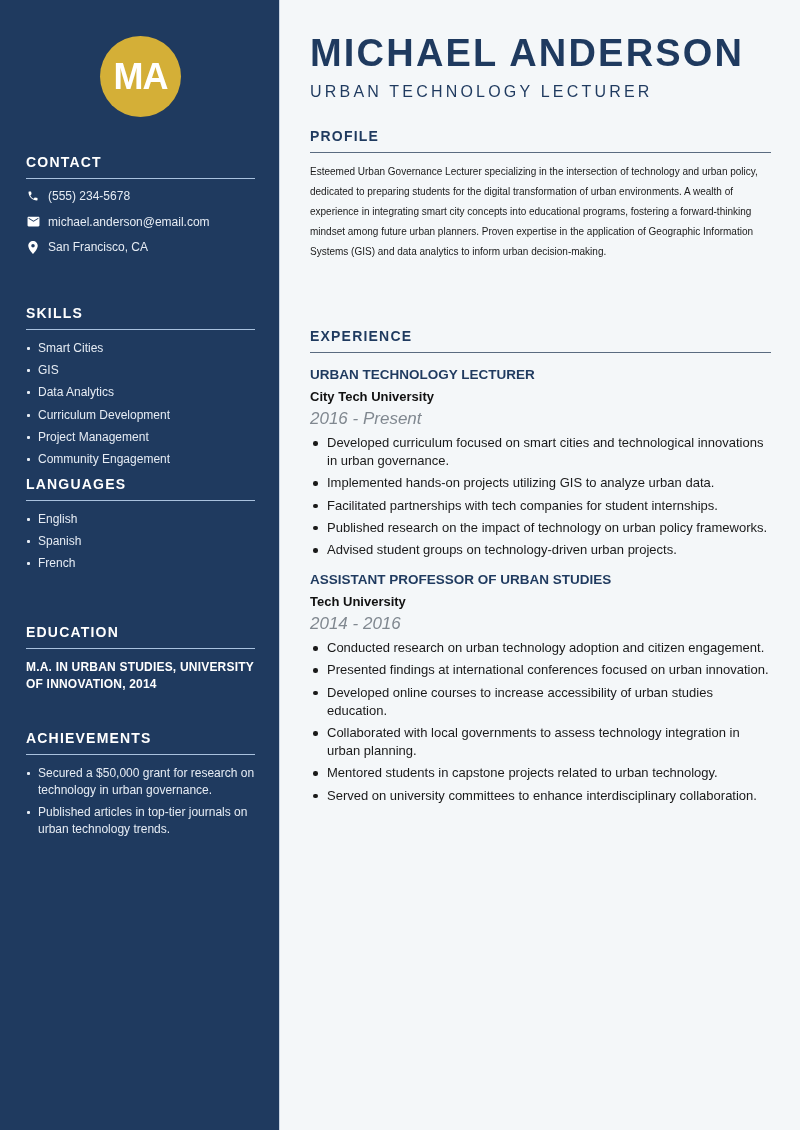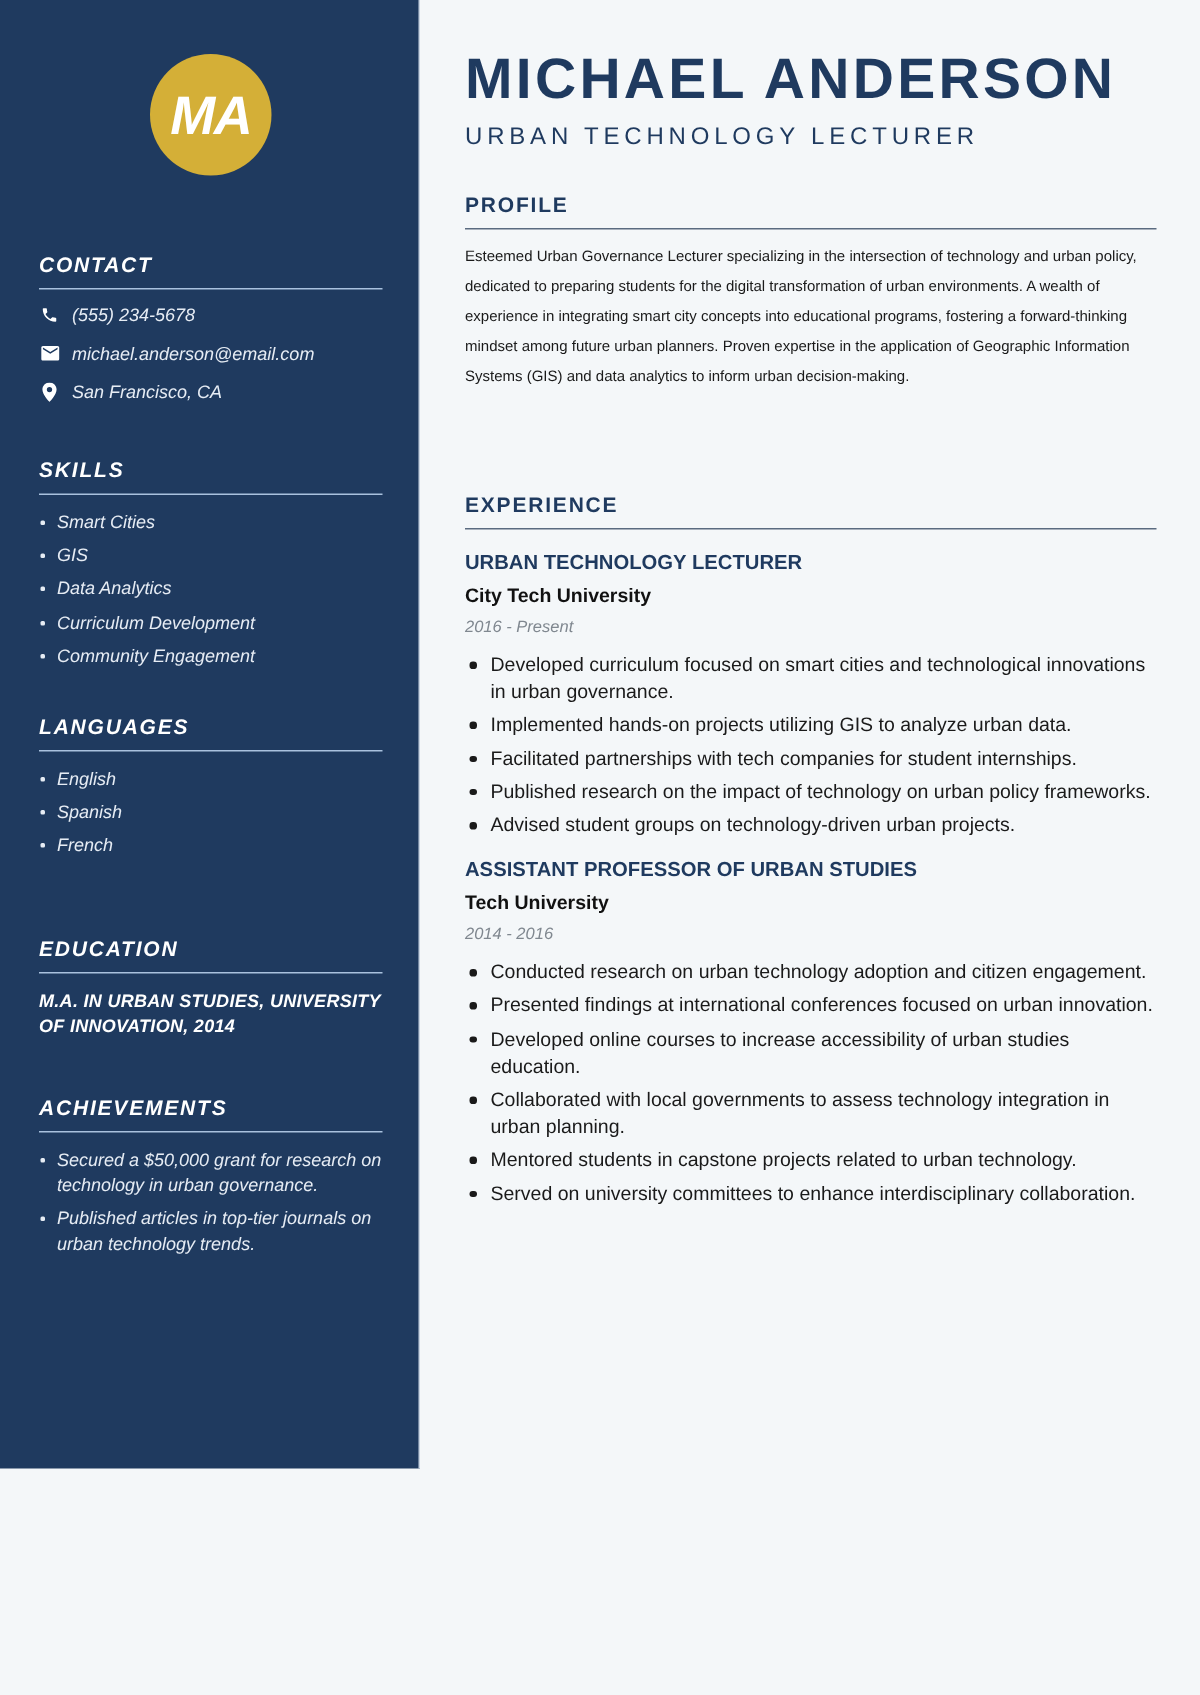--- a/index.html
+++ b/index.html
@@ -5,26 +5,25 @@
     * { box-sizing: border-box; margin: 0; padding: 0; }
     html, body { width: 800px; height: 1130px; }
     body {
       font-family: "Liberation Sans", "DejaVu Sans", sans-serif;
       background: #f4f7f9;
       position: relative;
       overflow: hidden;
     }
     .sidebar {
       position: absolute; left: 0; top: 0;
-      width: 280px; height: 979px;
+      width: 280px; height: 1130px;
       background: #1f3a5f;
       color: #ffffff;
       padding: 0 26px;
       border-right: 1px solid #c9d4e2;
-      font-style: italic;
     }
     .avatar {
       position: absolute; left: 100px; top: 36px;
       width: 81px; height: 81px; border-radius: 50%;
       background: #d4af37;
       display: flex; align-items: center; justify-content: center;
       color: #ffffff; font-weight: bold; font-size: 36px; letter-spacing: -1px;
     }
     .side-section { position: absolute; left: 26px; width: 229px; }
     .side-title {
@@ -72,40 +71,40 @@
     }
     .profile { position: absolute; top: 128px; left: 0; width: 461px; }
     .profile p {
       margin-top: 9px; font-size: 10px; line-height: 20px; color: #1a1a1a;
     }
     .experience { position: absolute; top: 328px; left: 0; width: 461px; }
     .job { margin-top: 13px; }
     .job + .job { margin-top: 12px; }
     .job-role { font-size: 13.5px; font-weight: bold; color: #1f3a5f; line-height: 17px; }
     .job-company { margin-top: 6px; font-size: 13px; font-weight: bold; color: #111; line-height: 16px; }
-    .job-dates { margin-top: 6px; font-size: 11px; font-style: italic; color: #808890; line-height: 15px; }
+    .job-dates { margin-top: 6px; font-size: 17px; font-style: italic; color: #808890; line-height: 15px; }
     .job-bullets { list-style: none; margin-top: 8px; }
     .job-bullets li {
       position: relative; padding-left: 17px;
       font-size: 13px; line-height: 18px; color: #1a1a1a; margin-bottom: 4.3px;
     }
     .job-bullets li::before {
       content: ""; position: absolute; left: 3px; top: 7px;
       width: 4.5px; height: 4.5px; border-radius: 50%; background: #1a1a1a;
     }
   </style>
 </head>
 <body>
 
 <aside class="sidebar">
   <div class="avatar">
     <span>MA</span>
   </div>
 
-  <section class="side-section" style="top:168px;">
+  <section class="side-section" style="top:154px;">
     <h2 class="side-title">CONTACT</h2>
     <ul class="contact-list">
       <li>
         <span class="ic">
           <svg width="12" height="12" viewBox="0 0 24 24">
               <path fill="#ffffff" d="M6.6 10.8c1.4 2.8 3.8 5.1 6.6 6.6l2.2-2.2c.3-.3.7-.4 1-.2 1.1.4 2.3.6 3.6.6.6 0 1 .4 1 1V20c0 .6-.4 1-1 1C10.6 21 3 13.4 3 4c0-.6.4-1 1-1h3.5c.6 0 1 .4 1 1 0 1.3.2 2.5.6 3.6.1.3 0 .7-.2 1l-2.3 2.2z"></path>
             </svg>
         </span>
         <span>(555) 234-5678</span>
       </li>
@@ -128,20 +127,21 @@
     </ul>
   </section>
 
   <section class="side-section" style="top:305px;">
     <h2 class="side-title">SKILLS</h2>
     <ul class="bullet-list">
       <li>Smart Cities</li>
       <li>GIS</li>
       <li>Data Analytics</li>
       <li>Curriculum Development</li>
+      <li>Project Management</li>
       <li>Community Engagement</li>
     </ul>
   </section>
 
   <section class="side-section" style="top:476px;">
     <h2 class="side-title">LANGUAGES</h2>
     <ul class="bullet-list">
       <li>English</li>
       <li>Spanish</li>
       <li>French</li>

